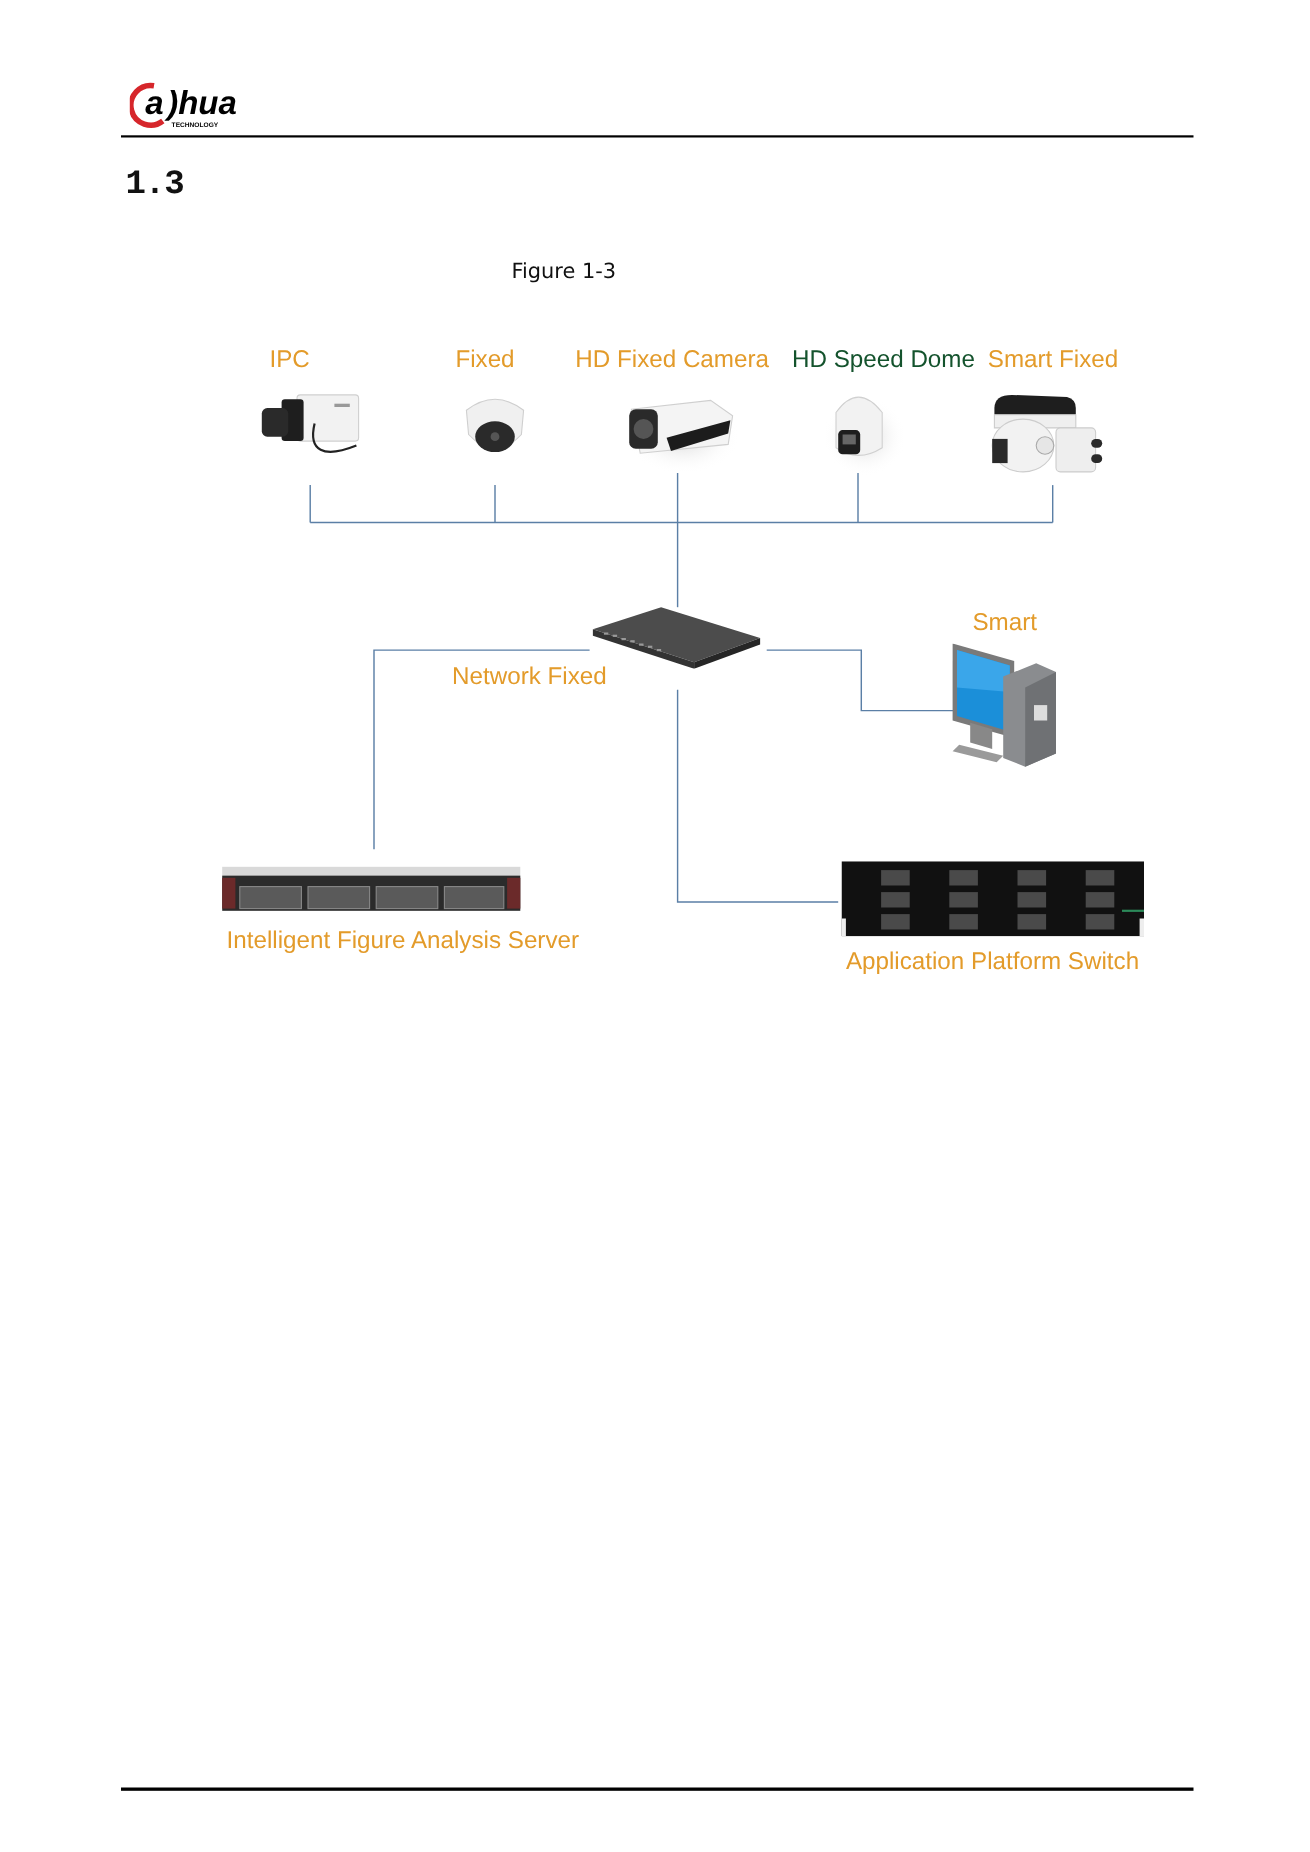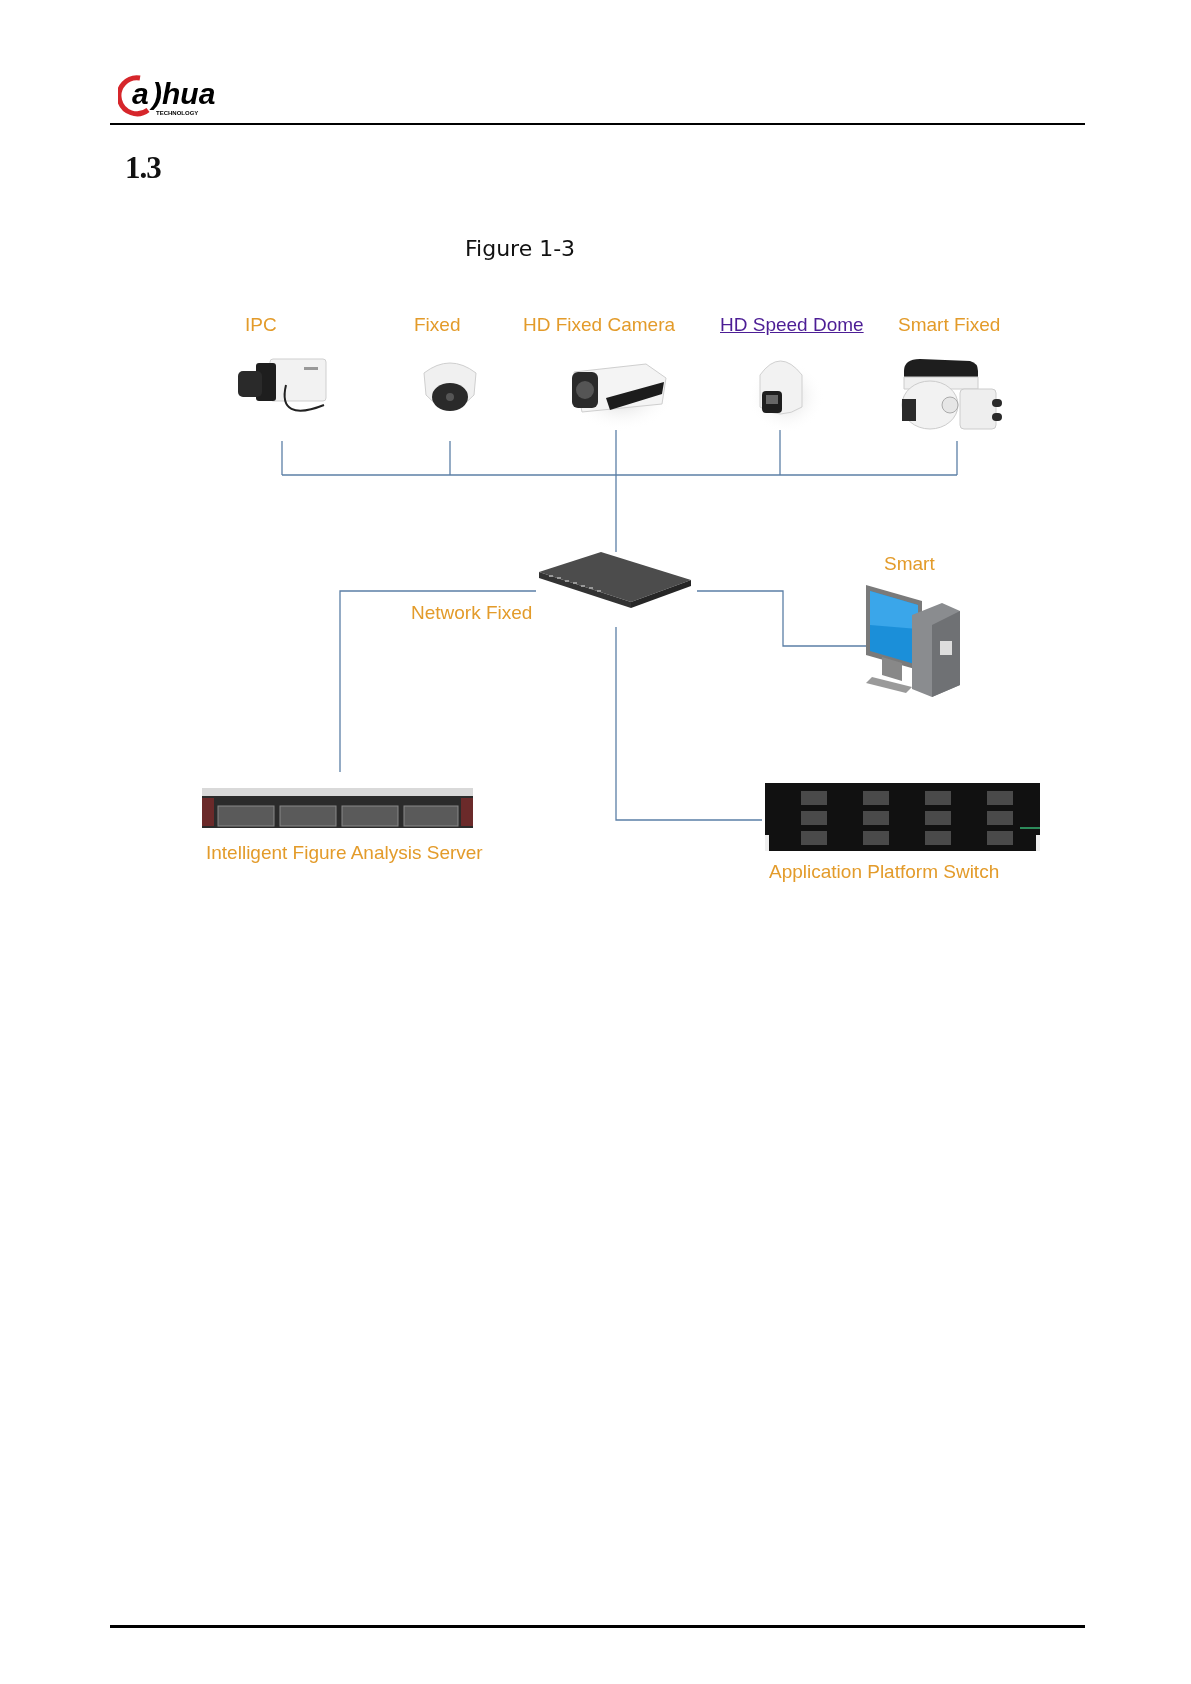--- a/index.html
+++ b/index.html
@@ -1,23 +1,23 @@
 <!DOCTYPE html>
 <html><head>
 <meta charset="utf-8">
 <style>
   html, body { margin:0; padding:0; background:#ffffff; }
   body { width:1191px; height:1684px; position:relative; overflow:hidden; font-family:"Liberation Sans", sans-serif; }
   .abs { position:absolute; }
   .logo { left:118px; top:70px; width:140px; height:50px; }
   .rule-top { left:110px; top:123px; width:975px; height:2px; background:#000; }
   .rule-bottom { left:110px; top:1625px; width:975px; height:3px; background:#000; }
-  .section-num { left:114px; top:150px; font-family:Liberation Serif, serif; font-weight:bold; font-size:31px; color:#111; letter-spacing:-1px;margin-left:11px; }
-  .fig-caption { left:465px; top:236px; font-family:"DejaVu Sans", sans-serif; font-size:22px; color:#111; }
-  .lbl { font-family:"Liberation Sans", sans-serif; font-size:19px; color:#e39b2a; white-space:nowrap; }
+  .section-num { left:114px; top:150px; font-family:Liberation Mono, monospace; font-weight:bold; font-size:31px; color:#111; letter-spacing:-1px; }
+  .fig-caption { left:465px; top:236px; font-family:"DejaVu Sans", sans-serif; font-size:19px; color:#111; }
+  .lbl { font-family:"Liberation Sans", sans-serif; font-size:22px; color:#e39b2a; white-space:nowrap; }
   svg.wires { left:0; top:0; width:1191px; height:1684px; }
 </style>
 </head>
 <body>
 
 <div class="abs logo">
   <svg width="140" height="50" viewBox="0 0 140 50">
     <path d="M22 8 A18 18 0 1 0 30 40" fill="none" stroke="#d6262b" stroke-width="5"></path>
     <text x="14" y="34" font-family="Liberation Sans, sans-serif" font-style="italic" font-weight="bold" font-size="30" fill="#000">a</text>
     <text x="34" y="34" font-family="Liberation Sans, sans-serif" font-style="italic" font-weight="bold" font-size="30" fill="#000">)hua</text>
@@ -39,21 +39,21 @@
     <path d="M616 430 V552"></path>
     <path d="M536 591 H340 V772"></path>
     <path d="M697 591 H783 V646 H870"></path>
     <path d="M616 627 V820 H762"></path>
   </g>
 </svg>
 
 <div class="abs lbl" style="left: 245px; top: 314px; color: rgb(227, 155, 42);">IPC</div>
 <div class="abs lbl" style="left: 414px; top: 314px; color: rgb(227, 155, 42);">Fixed</div>
 <div class="abs lbl" style="left: 523px; top: 314px; color: rgb(227, 155, 42); text-align: right;">HD Fixed Camera</div>
-<div class="abs lbl" style="left: 720px; top: 314px; color: #4c1d95; text-decoration: underline;">HD Speed Dome</div>
+<div class="abs lbl" style="left: 720px; top: 314px; color: #14532d;">HD Speed Dome</div>
 <div class="abs lbl" style="left: 898px; top: 314px; color: rgb(227, 155, 42);">Smart Fixed</div>
 
 <svg class="abs" style="left:236px;top:355px;" width="100" height="75">
   <rect x="34" y="4" width="56" height="42" rx="3" fill="#f2f2f2" stroke="#cfcfcf"></rect>
   <rect x="20" y="8" width="20" height="38" rx="3" fill="#1e1e1e"></rect>
   <rect x="2" y="16" width="24" height="26" rx="5" fill="#2a2a2a"></rect>
   <path d="M50 30 C44 55 58 62 88 50" stroke="#222" stroke-width="2" fill="none"></path>
   <rect x="68" y="12" width="14" height="3" fill="#999"></rect>
 </svg>
 

